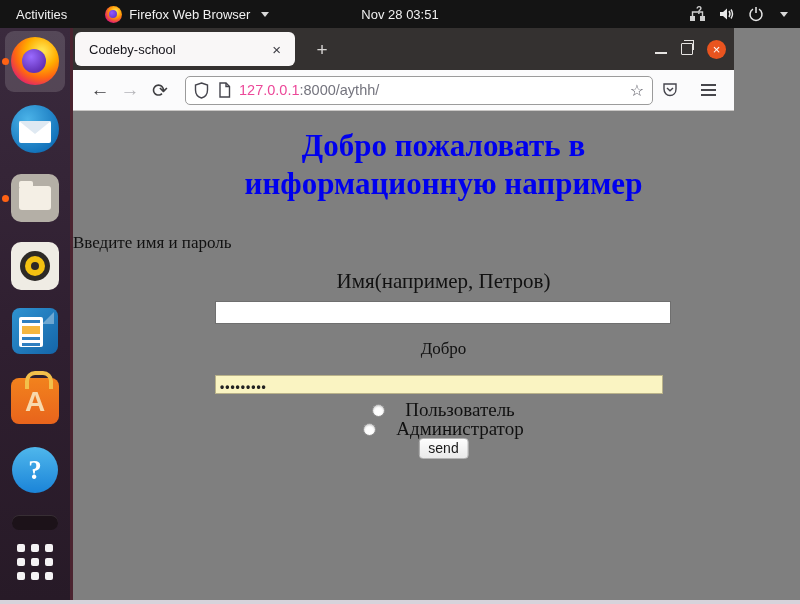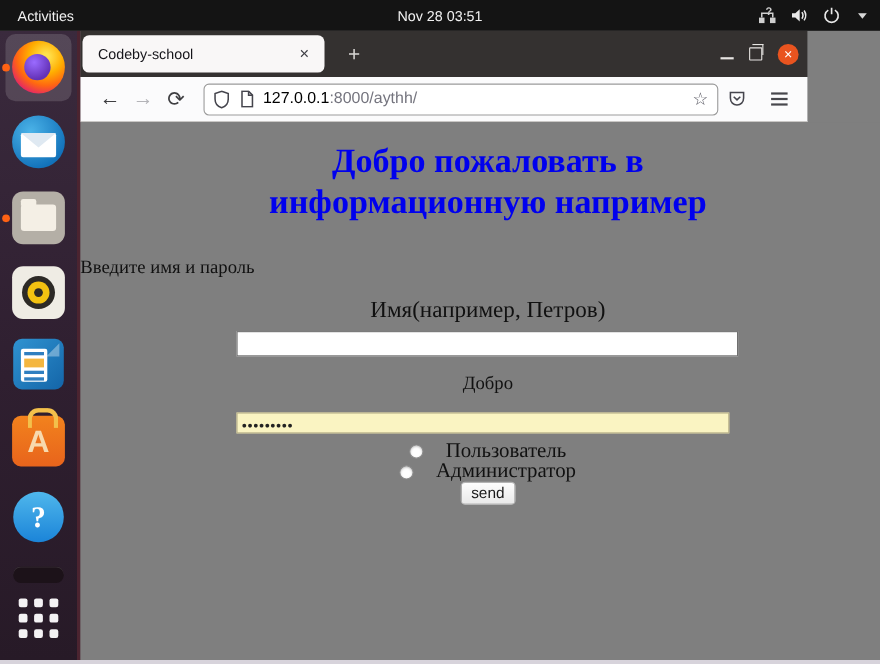--- a/index.html
+++ b/index.html
@@ -77,21 +77,21 @@
 
   .toolbar{position:absolute;left:0;top:42px;width:100%;height:41px;background:#fbfbfc;border-bottom:1px solid #c9c7c5;
            display:flex;align-items:center;box-sizing:border-box;}
   .nav-ico{font-size:19px;color:#3e3e41;width:30px;text-align:center;}
   .nav-ico.disabled{color:#b4b4b8;}
   .nav-back{margin-left:12px;}
   .urlbar{margin-left:10px;width:468px;height:29px;background:#ffffff;border:1px solid #9b9b9b;border-radius:5px;
           display:flex;align-items:center;padding:0 8px;box-sizing:border-box;font-size:14.5px;}
   .urlbar svg{flex:0 0 auto;}
   .url-text{margin-left:8px;flex:1;white-space:nowrap;overflow:hidden;}
-  .url-host{color:#000000;}
+  .url-host{color:#ec4899;}
   .url-rest{color:#74747e;}
   .url-star{color:#55555f;font-size:16px;}
   .tb-right{margin-left:auto;display:flex;align-items:center;gap:22px;padding-right:18px;}
   .hamburger{display:flex;flex-direction:column;gap:3px;}
   .hamburger i{width:15px;height:2px;background:#47474c;}
 
   
   .content{position:absolute;left:0;top:83px;width:727px;height:489px;background:#7f7f7f;
            font-family:"Liberation Serif","DejaVu Serif",serif;color:#111111;padding-left:14px;}
   .heading{position:absolute;left:0;top:16px;width:100%;text-align:center;color:#0000ee;
@@ -114,20 +114,25 @@
             background:linear-gradient(180deg,#fdfdfd,#e9e9e9);border:1px solid #b4b4b4;border-radius:4px;
             font-size:14px;color:#1a1a1a;padding:1px 9px 2px 9px;font-family:"Liberation Sans",sans-serif;}
 
   .bottom-strip{position:absolute;left:0;top:600px;width:800px;height:4px;background:#d7d3db;z-index:40;}
 </style>
 </head>
 <body>
 
 <div class="topbar">
   <div class="activities">Activities</div>
+  <div class="appmenu">
+    <span class="ff-mini"></span>
+    <span>Firefox Web Browser</span>
+    <span class="caret-down"></span>
+  </div>
   <div class="clock">Nov 28 03:51</div>
   <div class="tray">
     <svg width="18" height="16" viewBox="0 0 18 16">
       <rect x="1" y="10" width="5" height="5" fill="#cfcfcf"></rect>
       <rect x="11" y="10" width="5" height="5" fill="#cfcfcf"></rect>
       <path d="M3.5 10 V6 H13.5 V10" stroke="#cfcfcf" stroke-width="1.4" fill="none"></path>
       <text x="7" y="8" font-size="10" fill="#cfcfcf" font-weight="bold">?</text>
     </svg>
     <svg width="17" height="16" viewBox="0 0 17 16">
       <polygon points="1,6 4,6 8,2.5 8,13.5 4,10 1,10" fill="#e8e8e8"></polygon>

